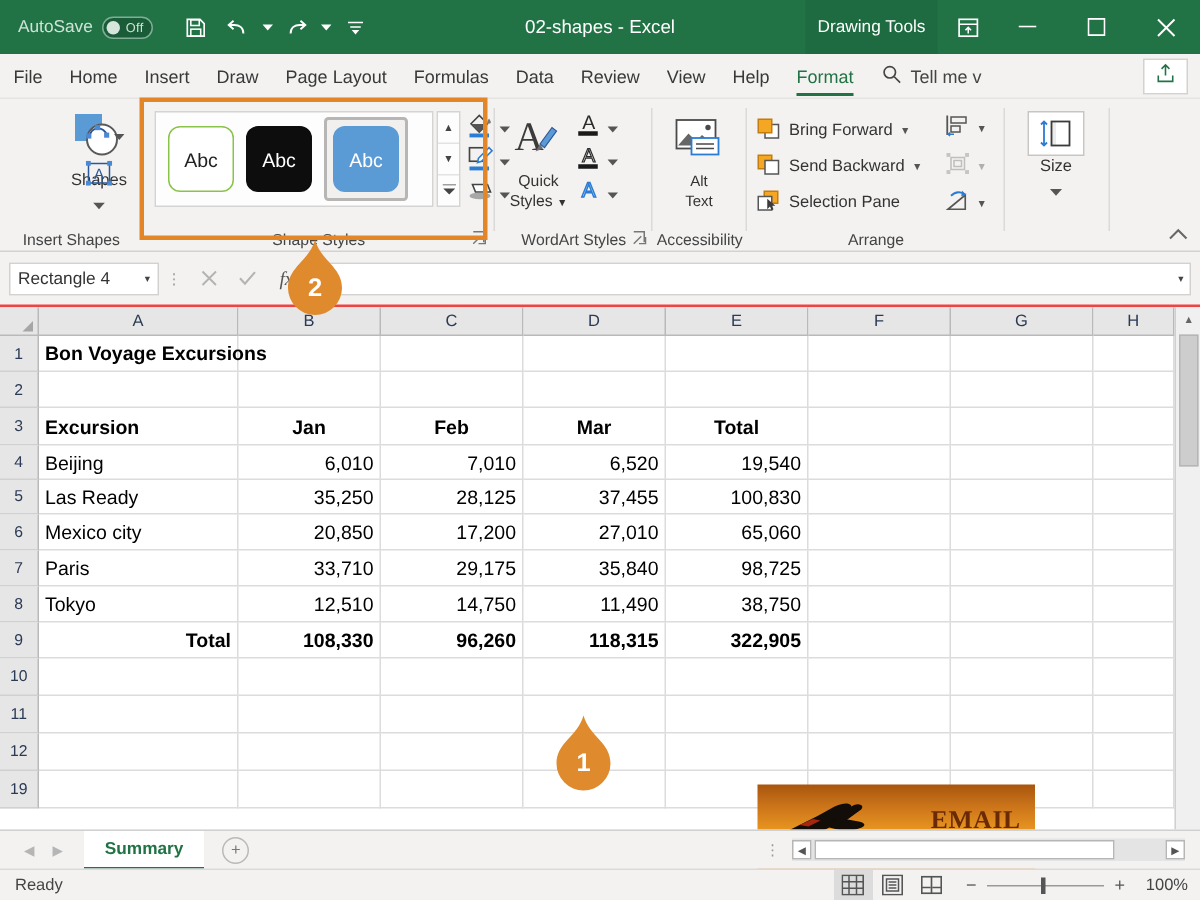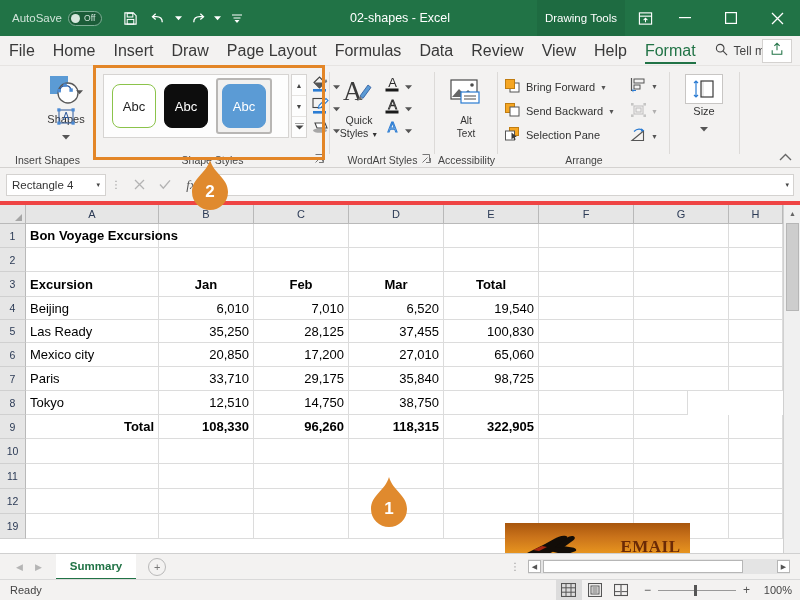--- a/index.html
+++ b/index.html
@@ -43,21 +43,21 @@
   .win-btn { width:46px; height:36px; display:flex; align-items:center; justify-content:center; color:#fff; }
   .ribbon-display { width:34px; height:36px; display:flex; align-items:center; justify-content:center; color:#fff;}
 
   
   .tabrow {
     position:absolute; left:0; top:36px; width:800px; height:30px;
     background:#f3f2f1; display:flex; align-items:center;
     border-bottom:1px solid #e6e4e2;
   }
   .tab {
-    font-size:16px; color:#393939; padding:0 9px; height:30px;
+    font-size:12px; color:#393939; padding:0 9px; height:30px;
     display:flex; align-items:center; position:relative; white-space:nowrap;
   }
   .tab.file { color:#393939; }
   .tab.active { color:#217346; font-weight:400; }
   .tab.active::after{
     content:""; position:absolute; left:9px; right:9px; bottom:2px; height:2px; background:#217346;
   }
   .tellme { display:flex; align-items:center; gap:6px; margin-left:10px; font-size:12px; color:#444; }
   .share-btn{
     position:absolute; right:8px; top:3px; width:30px; height:24px;
@@ -138,21 +138,21 @@
 
   
   .hl-box{
     position:absolute; left:93px; top:65px; width:232px; height:95px;
     border:3px solid #e38627; pointer-events:none; z-index:30;
   }
 
   
   .fbar{
     position:absolute; left:0; top:168px; width:800px; height:37px;
-    background:#f3f2f1; display:flex; align-items:center; border-bottom:4px solid #ef4444;
+    background:#f3f2f1; display:flex; align-items:center; border-bottom:2px solid #ef4444;
   }
   .namebox{
     margin-left:6px; width:100px; height:22px; background:#fff; border:1px solid #d4d2d0;
     display:flex; align-items:center; justify-content:space-between; padding:0 5px; font-size:11.5px; color:#333;
   }
   .nb-caret{ font-size:7px; color:#444;}
   .fbar-dots{ margin:0 5px; color:#999; font-size:10px; letter-spacing:0; }
   .fb-btns{ display:flex; align-items:center; gap:0px; }
   .fb-btn{ width:26px; height:22px; display:flex; align-items:center; justify-content:center; font-size:13px; color:#b3b3b3; }
   .fx{ font-style:italic; font-family:"Liberation Serif", serif; color:#555; font-size:13px; }
@@ -799,20 +799,21 @@
         <div class="cell" style="width:95px;height:24px"></div>
         <div class="cell" style="width:95px;height:24px"></div>
         <div class="cell" style="width:54px;height:24px"></div>
       </div>
 
       <div class="row">
         <div class="rh" style="height:24px">8</div>
         <div class="cell" style="width:133px;height:24px">Tokyo</div>
         <div class="cell num" style="width:95px;height:24px">12,510</div>
         <div class="cell num" style="width:95px;height:24px">14,750</div>
+        <div class="cell num" style="width:95px;height:24px">11,490</div>
         <div class="cell num" style="width:95px;height:24px">38,750</div>
         <div class="cell" style="width:95px;height:24px"></div>
         <div class="cell" style="width:95px;height:24px"></div>
         <div class="cell" style="width:54px;height:24px"></div>
       </div>
 
       <div class="row">
         <div class="rh" style="height:24px">9</div>
         <div class="cell bold num" style="width:133px;height:24px">Total</div>
         <div class="cell bold num" style="width:95px;height:24px">108,330</div>

